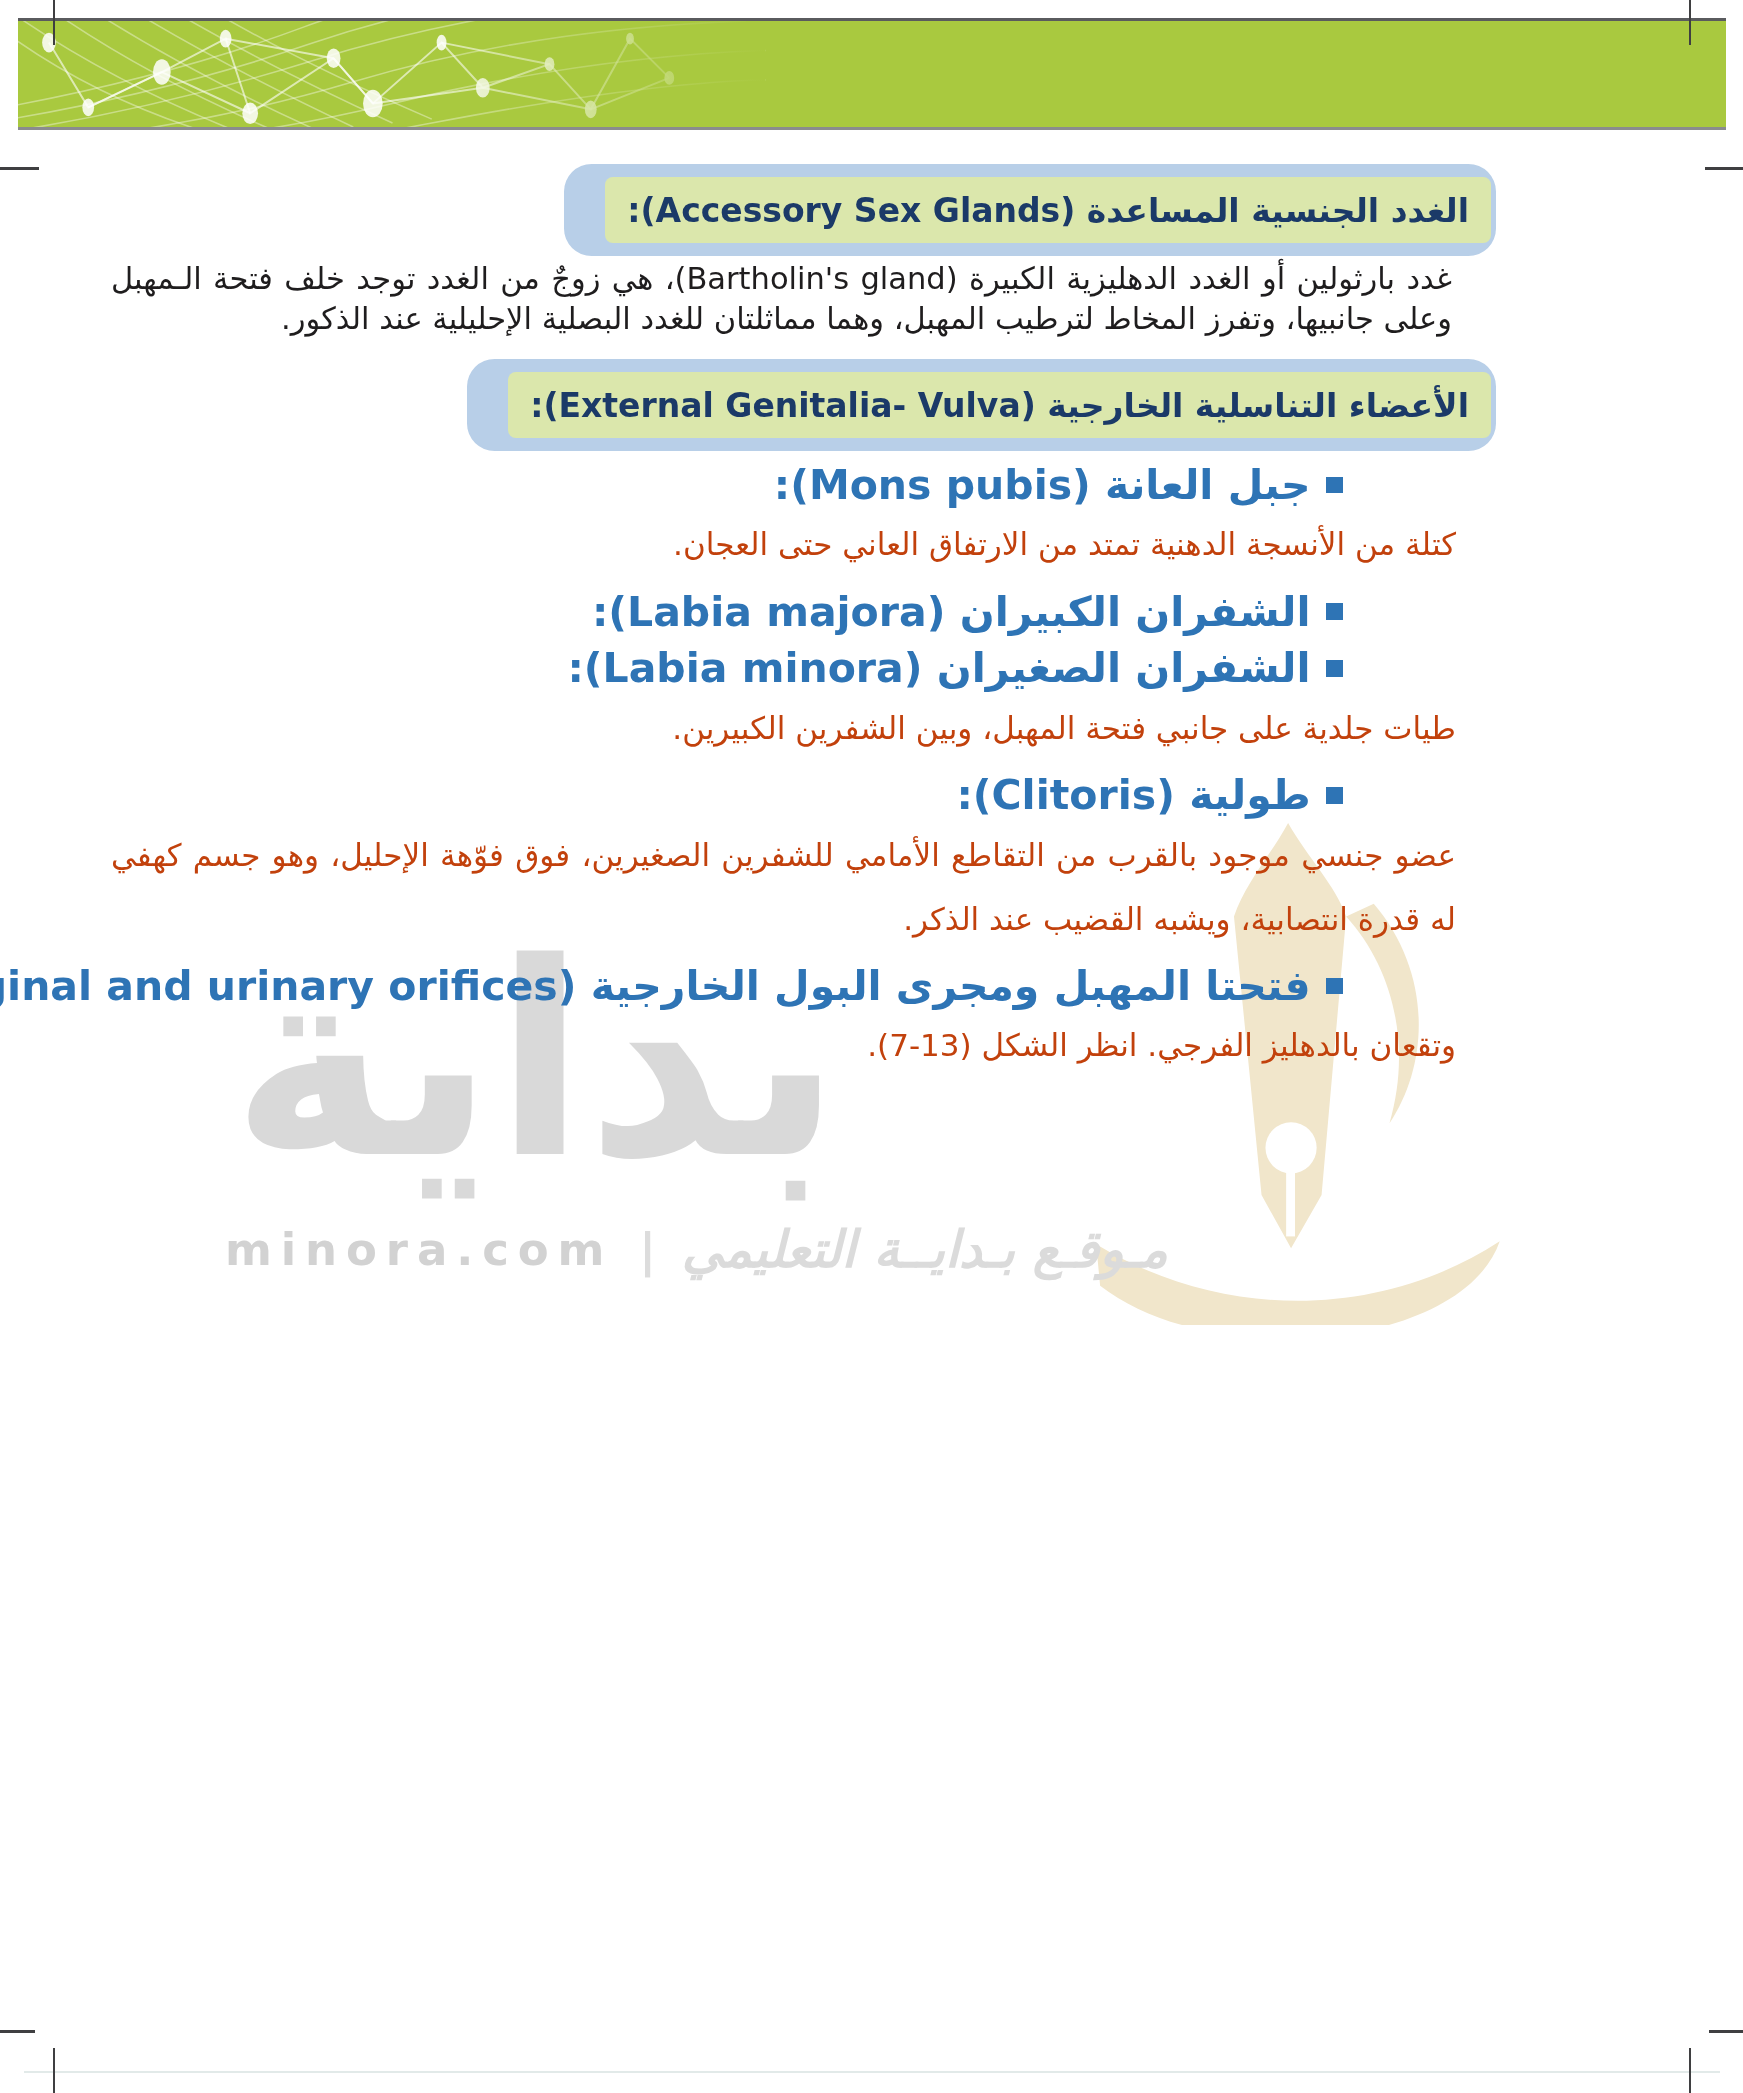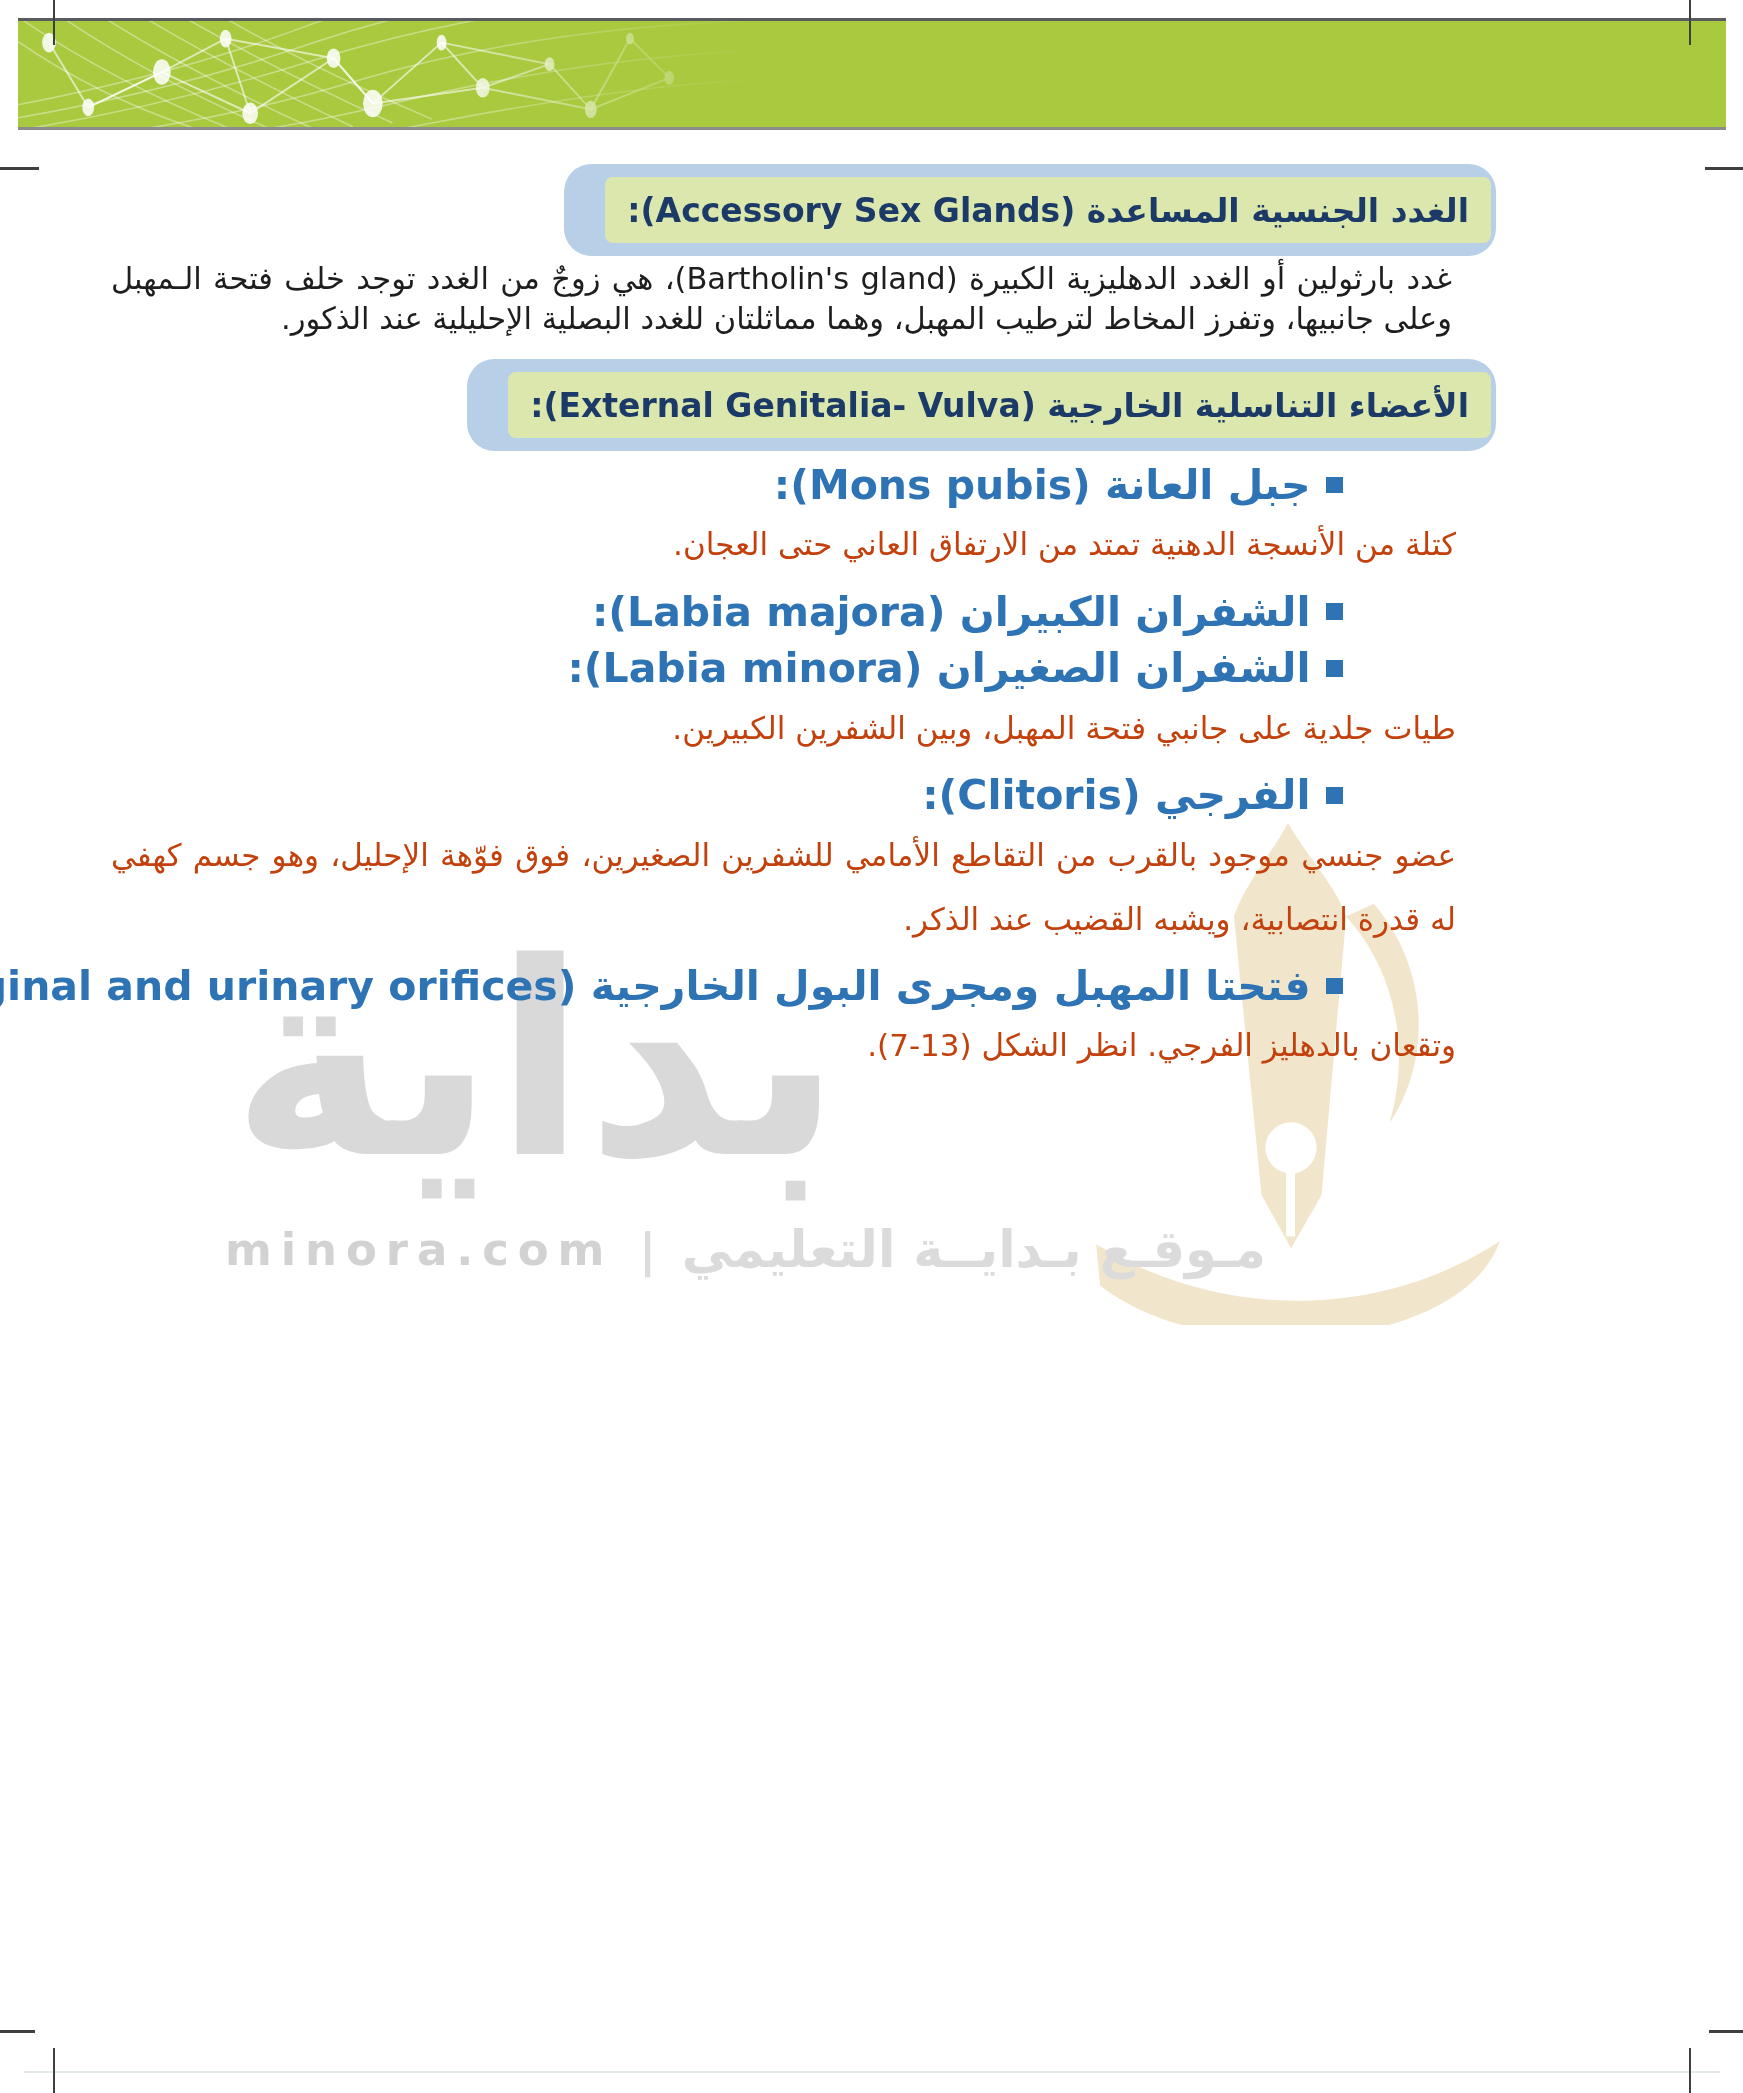--- a/index.html
+++ b/index.html
@@ -58,21 +58,21 @@
     left:231px;top:891px;font-size:268px;line-height:340px;font-weight:bold;
     color:#d9d9d9;letter-spacing:7.9px;direction:rtl;
   }
   .wm-pen{left:1039px;top:823px;}
   .wm-site{
     left:225px;top:1220px;display:flex;align-items:center;gap:25.6px;
     color:#d2d2d2;font-weight:bold;white-space:nowrap;
   }
   .wm-site .en{font-size:45px;letter-spacing:8.9px;}
   .wm-site .sep{font-size:47px;color:#dcdcdc;}
-  .wm-site .ar{font-size:51px;color:#dbdbdb;direction:rtl;}
+  .wm-site .ar{font-size:51px;color:#dbdbdb;direction:rtl;font-style:italic;}
 </style>
 </head>
 <body>
 
 <div class="page">
 
   <div class="crop v" style="left:53px;top:0;"></div>
   <div class="crop v" style="left:1689px;top:0;"></div>
   <div class="crop v" style="left:53px;bottom:0;"></div>
   <div class="crop v" style="left:1689px;bottom:0;"></div>
@@ -178,21 +178,21 @@
       <li class="bullet-item">
         <span class="sq"></span>
         <span class="btitle">الشفران الصغيران (Labia minora):</span>
       </li>
       <li>
           <p class="bbody">طيات جلدية على جانبي فتحة المهبل، وبين الشفرين الكبيرين.</p>
         </li>
 
       <li class="bullet-item">
         <span class="sq"></span>
-        <span class="btitle">الفرجي (Clitoris):</span>
+        <span class="btitle">طولية (Clitoris):</span>
       </li>
       <li>
           <p class="bbody">عضو جنسي موجود بالقرب من التقاطع الأمامي للشفرين الصغيرين، فوق فوّهة الإحليل، وهو جسم كهفي له قدرة انتصابية، ويشبه القضيب عند الذكر.</p>
         </li>
 
       <li class="bullet-item">
         <span class="sq"></span>
         <span class="btitle">فتحتا المهبل ومجرى البول الخارجية (External vaginal and urinary orifices):</span>
       </li>
       <li>

